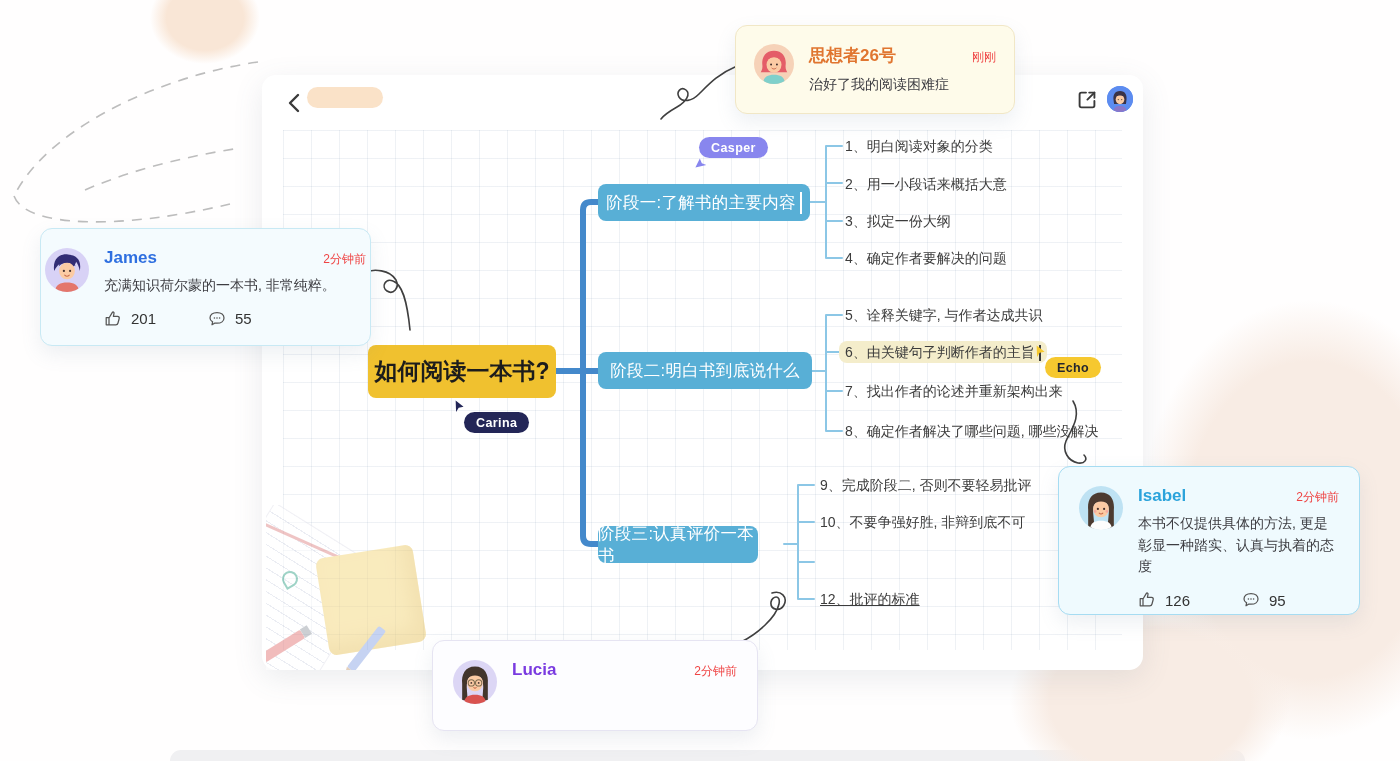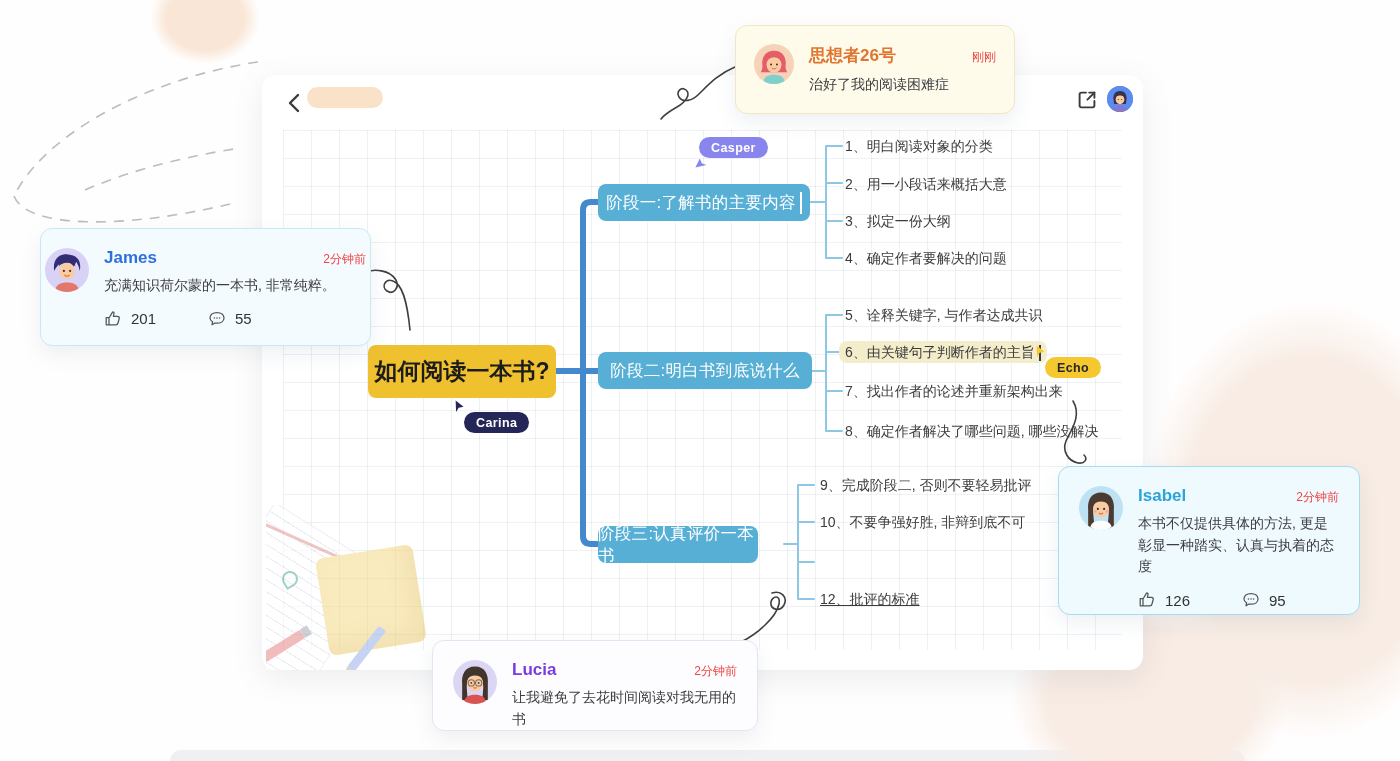--- a/index.html
+++ b/index.html
@@ -341,17 +341,16 @@
           <circle cx="28" cy="25" r="1" fill="#45322e"></circle>
         <path d="M22.6,30 C23.6,31 24.4,31 25.4,30" stroke="#c96b4b" stroke-width="1.1" fill="none" stroke-linecap="round"></path>
         <path d="M12,48 C12,40 17.5,38 24,38 C30.5,38 36,40 36,48 Z" fill="#d9534f"></path>
       </svg>
     </div>
     <div class="body">
       <div class="head">
         <span class="name">Lucia</span>
         <span class="time">2分钟前</span>
       </div>
-      <div class="text">让我避免了去花时间阅读对我无用的书</div>
     </div>
   </div>
 
 </div>
 
 </body></html>

